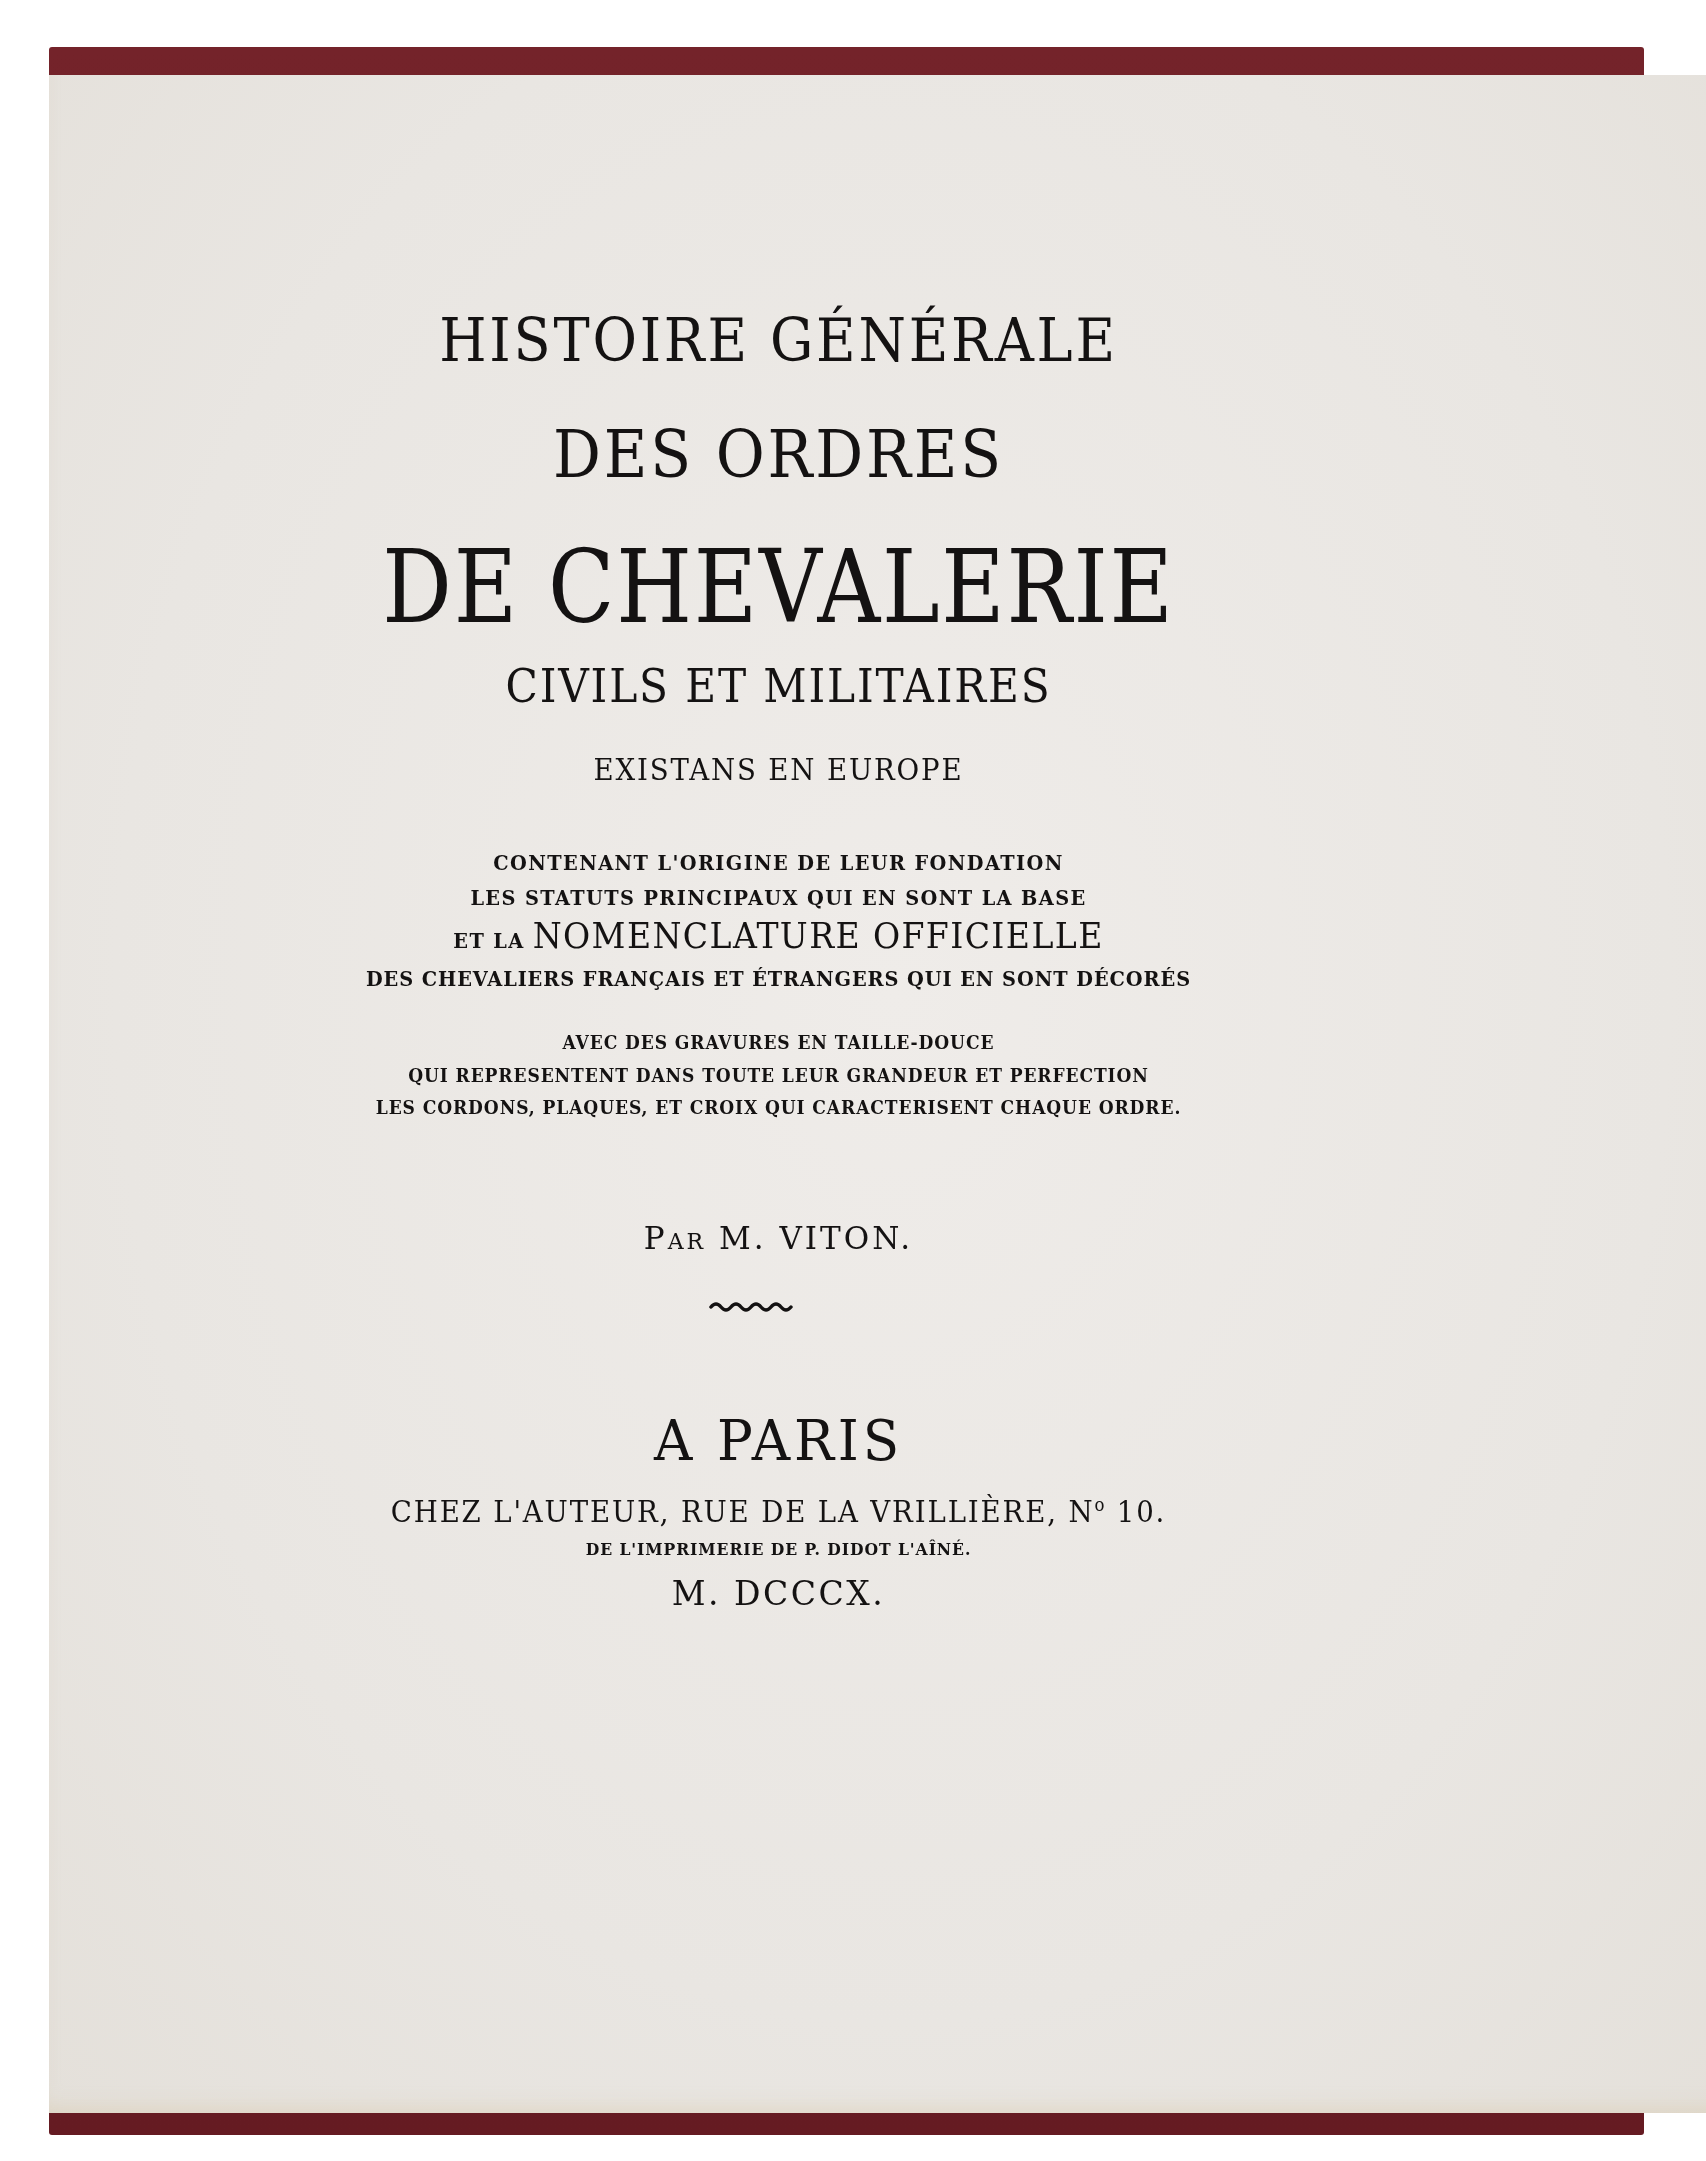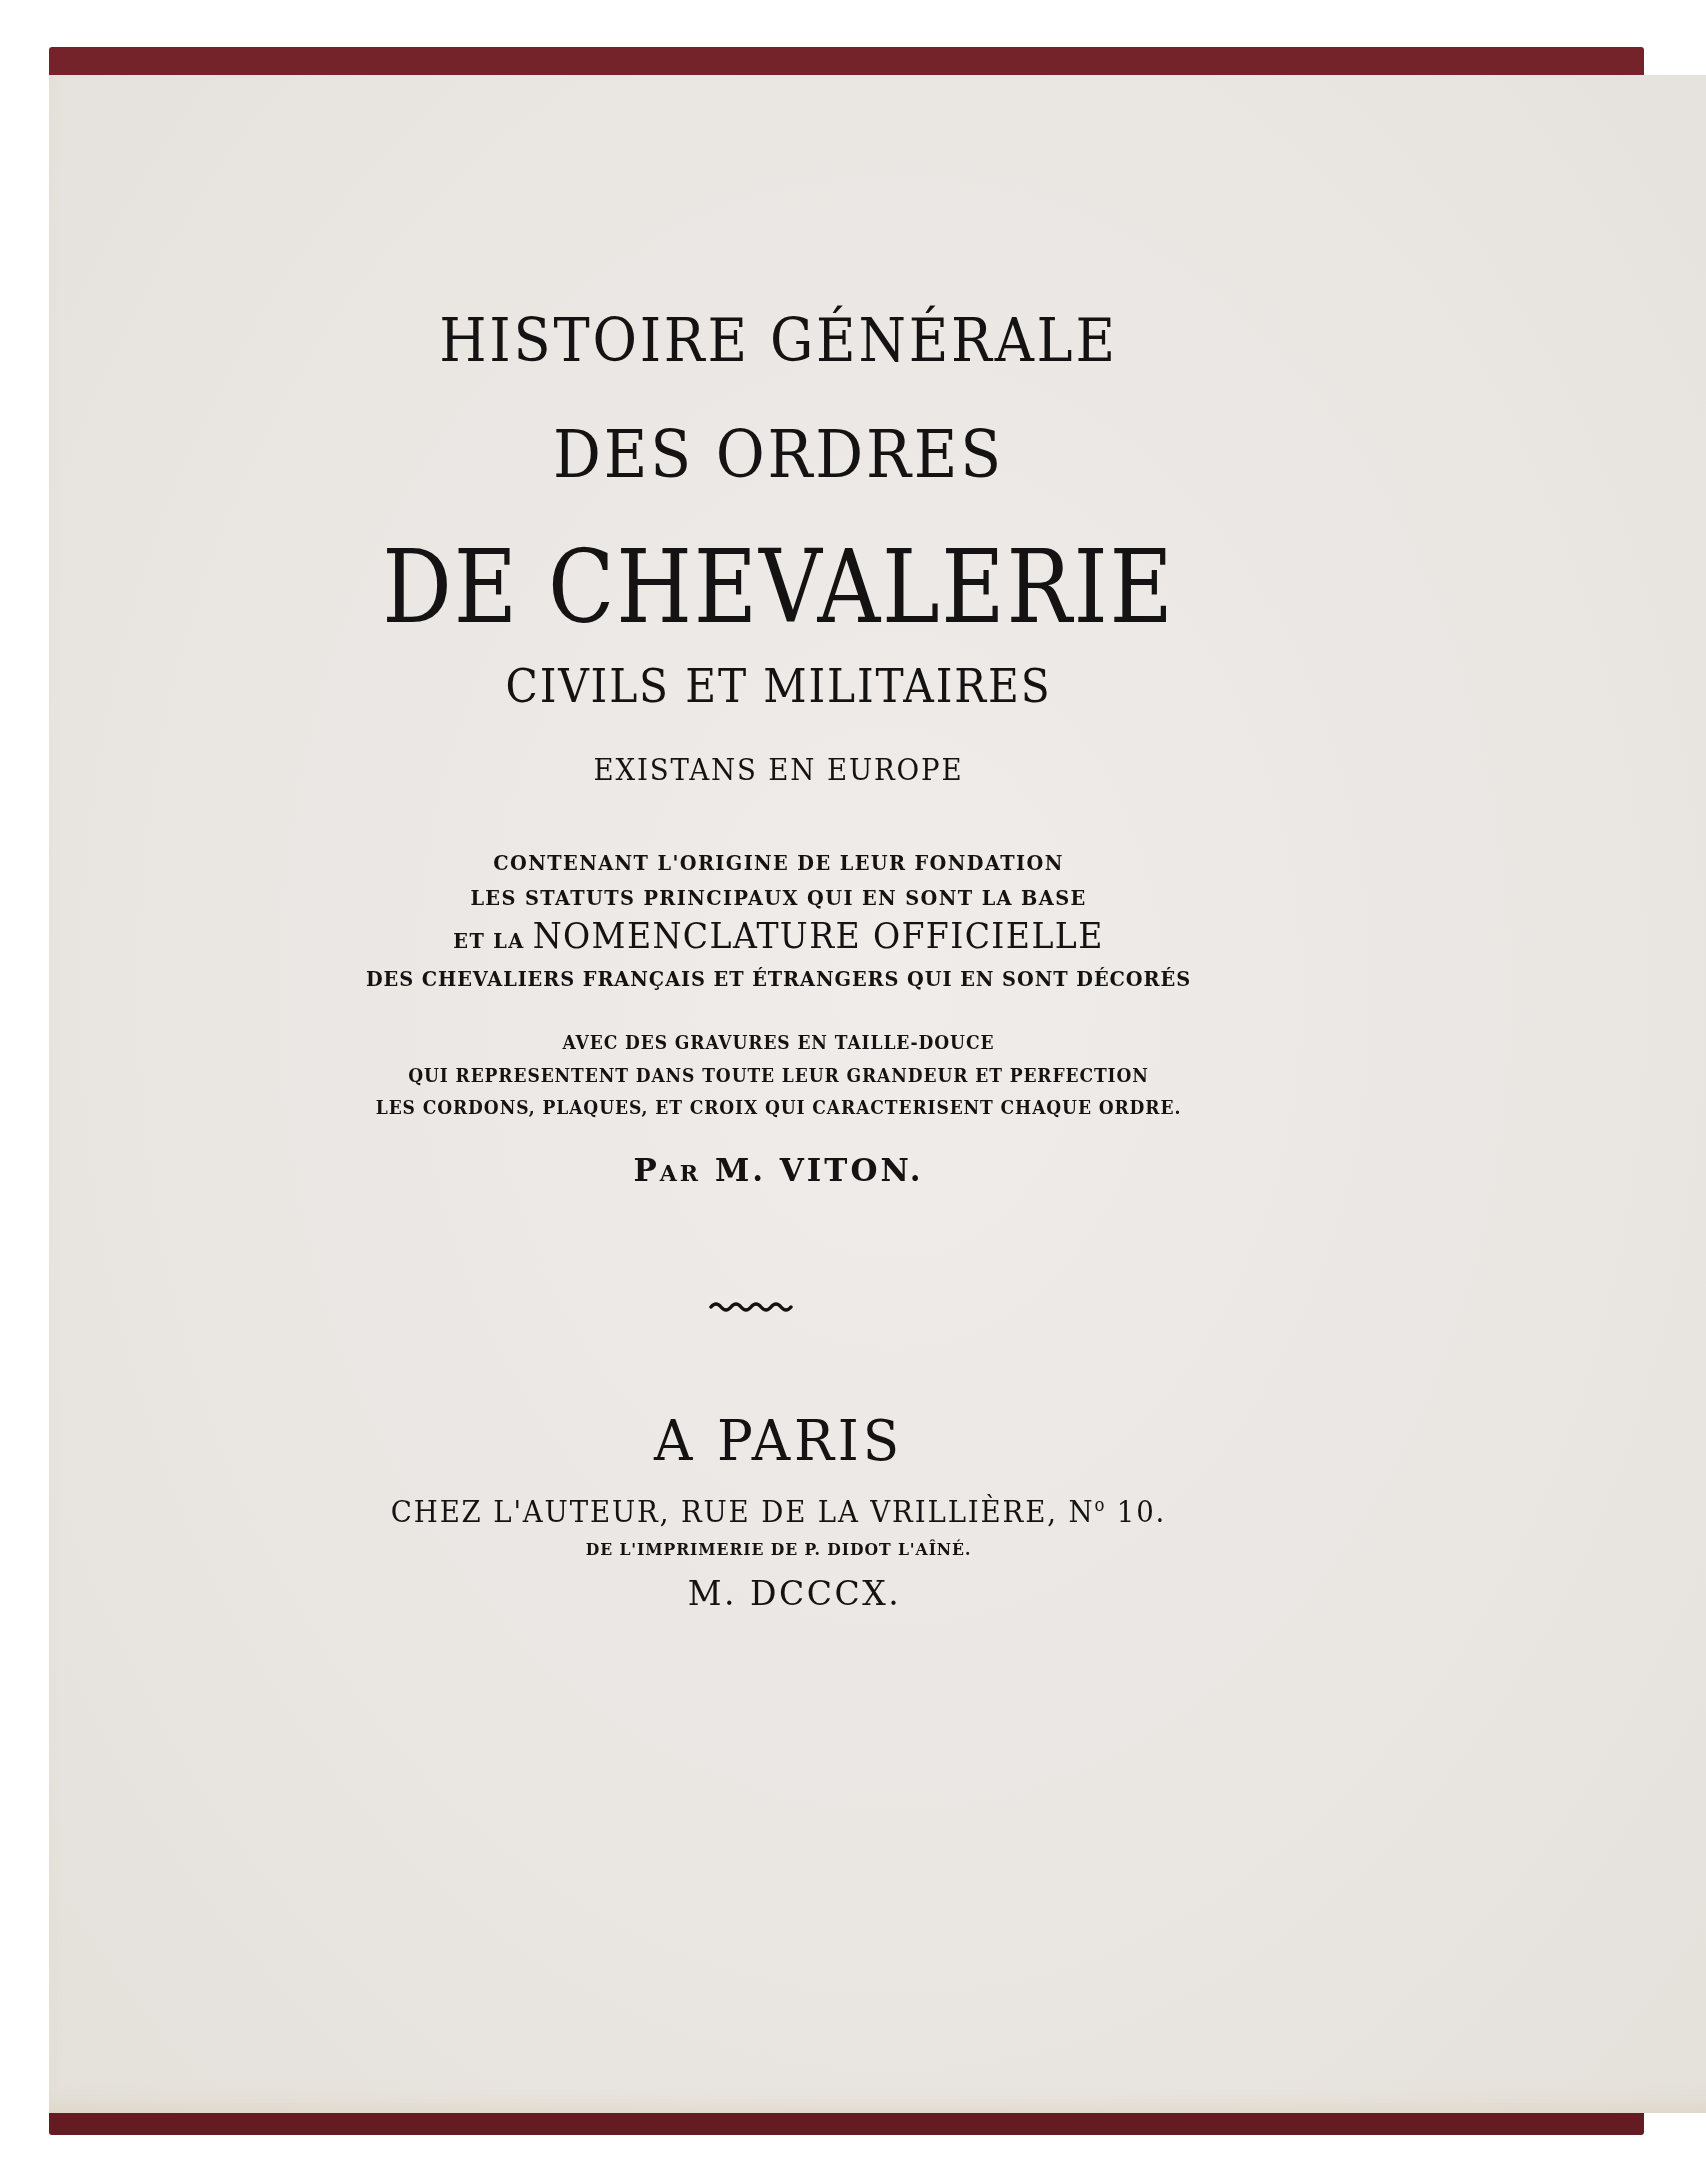--- a/index.html
+++ b/index.html
@@ -51,27 +51,27 @@
   .l4 { top: 584px; font-size: 46px; letter-spacing: 2px; transform: scaleX(0.92); }
   .l5 { top: 677px; font-size: 30px; letter-spacing: 2px; transform: scaleX(0.92); }
   .l6 { top: 775px; font-size: 21px; letter-spacing: 1.5px; transform: scaleX(0.92); font-weight: bold; }
   .l7 { top: 810px; font-size: 21px; letter-spacing: 1.5px; transform: scaleX(0.92); font-weight: bold; }
   .l8 { top: 840px; font-size: 21px; letter-spacing: 1.5px; transform: scaleX(0.92); font-weight: bold; }
   .l8 .big { font-size: 36px; font-weight: normal; letter-spacing: 1.5px; }
   .l9 { top: 891px; font-size: 21px; letter-spacing: 1px; transform: scaleX(0.92); font-weight: bold; }
   .l10 { top: 956px; font-size: 19px; letter-spacing: 1px; transform: scaleX(0.9); font-weight: bold; }
   .l11 { top: 989px; font-size: 19px; letter-spacing: 1px; transform: scaleX(0.9); font-weight: bold; }
   .l12 { top: 1021px; font-size: 19px; letter-spacing: 1px; transform: scaleX(0.9); font-weight: bold; }
-  .l13 { top: 1077px; font-size: 31px; letter-spacing: 3px; font-weight: bold; }
+  .l13 { top: 1145px; font-size: 31px; letter-spacing: 3px; font-weight: normal; }
   .l13 .sc { font-size: 22px; }
   .ornament { position: absolute; top: 1223px; left: 659px; width: 91px; height: 15px; }
   .l14 { top: 1333px; font-size: 56px; letter-spacing: 4px; transform: scaleX(0.95); }
   .l15 { top: 1419px; font-size: 30px; letter-spacing: 2px; transform: scaleX(0.92); }
   .l16 { top: 1464px; font-size: 17px; letter-spacing: 1px; transform: scaleX(0.92); font-weight: bold; }
-  .l17 { top: 1499px; font-size: 33px; letter-spacing: 2.5px; padding-left: 16px; }
+  .l17 { top: 1499px; font-size: 33px; letter-spacing: 2.5px; }
   .sup { font-size: 0.6em; vertical-align: super; }
 </style>
 </head>
 <body>
 
 <div class="cover"></div>
 <div class="leaf-back"></div>
 <div class="leaf-stack"></div>
 
 <div class="page">

